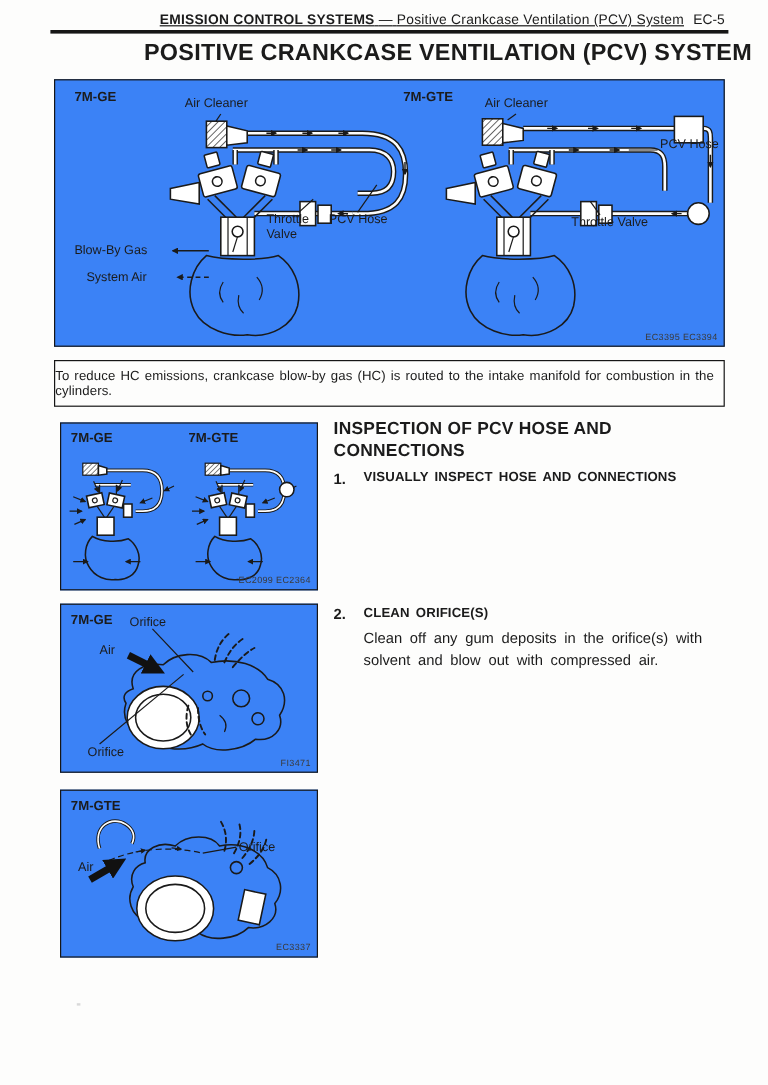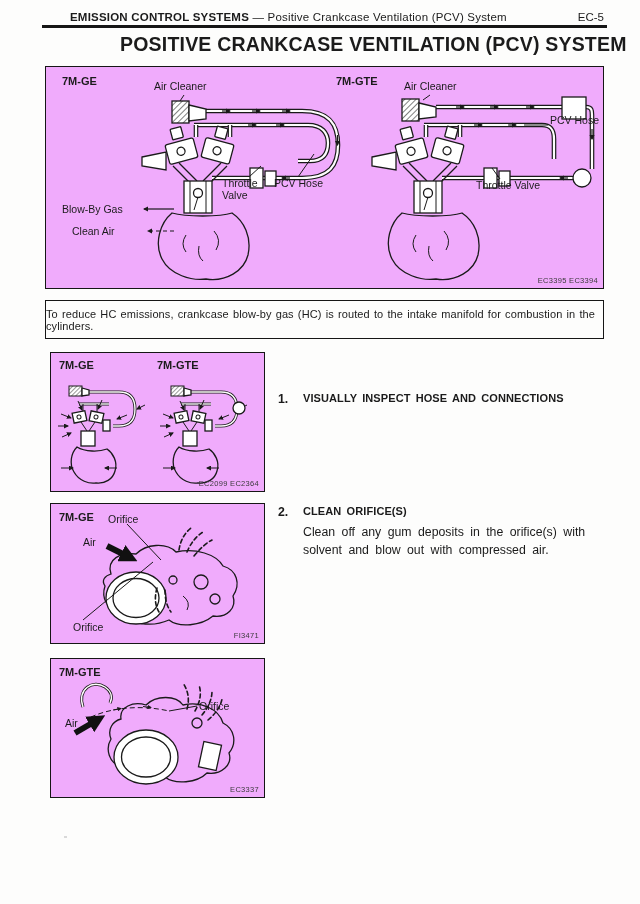--- a/index.html
+++ b/index.html
@@ -1,27 +1,27 @@
 <!DOCTYPE html>
 <html><head>
 <meta charset="utf-8">
 <style>
   html,body{margin:0;padding:0;background:#e8e8e8;}
   .page{position:relative;width:640px;height:904px;background:#fdfdfc;
         font-family:"Liberation Sans","DejaVu Sans",sans-serif;color:#1b1b1b;overflow:hidden;}
   .b{font-weight:bold;}
   
-  .hdr-center{position:absolute;left:70px;top:11px;width:500px;text-align:left;
-              font-size:11.5px;letter-spacing:.2px;white-space:nowrap;}
+  .hdr-center{position:absolute;left:70px;top:11px;width:500px;text-align:right;
+              font-size:11.5px;letter-spacing:.2px;white-space:nowrap;text-decoration:underline;}
   .hdr-code{position:absolute;right:36px;top:11px;font-size:11.5px;}
   .hdr-rule{position:absolute;left:42px;top:25px;width:565px;height:2.5px;background:#161616;}
   .title{position:absolute;left:120px;top:33px;width:488px;text-align:right;
          font-size:19.5px;font-weight:bold;letter-spacing:.2px;white-space:nowrap;}
   
-  .figbox{position:absolute;border:1.6px solid #161616;background:#f0abfc;}
+  .figbox{position:absolute;border:1.6px solid #161616;background:#3b82f6;}
   .fb1{left:45px;top:66px;width:557px;height:221px;}
   .notebox{position:absolute;left:45px;top:300px;width:557px;height:37px;border:1.6px solid #161616;
            display:flex;align-items:center;justify-content:center;}
   .notebox p{margin:0;font-size:11px;letter-spacing:.1px;word-spacing:1px;}
   .fb2{left:50px;top:352px;width:213px;height:138px;}
   .fb3{left:50px;top:503px;width:213px;height:139px;}
   .fb4{left:50px;top:658px;width:213px;height:138px;}
   .figbox svg{position:absolute;left:0;top:0;}
   .flabel{position:absolute;font-size:10.5px;white-space:nowrap;line-height:1.15;}
   .fmodel{position:absolute;font-size:11px;font-weight:bold;white-space:nowrap;}
@@ -174,21 +174,21 @@
         <path class="fl" d="M128,164 L102,164" stroke-dasharray="4 3" marker-end="url(#fa1)"></path>
       </g>
     </svg>
 
     <div class="fmodel" style="left:16px;top:8px">7M-GE</div>
     <div class="flabel" style="left:108px;top:13px">Air Cleaner</div>
     <div class="flabel twoline" style="left:176px;top:110px">Throttle
 Valve</div>
     <div class="flabel" style="left:228px;top:110px">PCV Hose</div>
     <div class="flabel" style="left:16px;top:136px">Blow-By Gas</div>
-    <div class="flabel" style="left:26px;top:158px">Clean Air</div>
+    <div class="flabel" style="left:26px;top:158px">System Air</div>
     <div class="fmodel" style="left:290px;top:8px">7M-GTE</div>
     <div class="flabel" style="left:358px;top:13px">Air Cleaner</div>
     <div class="flabel" style="left:504px;top:47px">PCV Hose</div>
     <div class="flabel" style="left:430px;top:112px">Throttle Valve</div>
     <div class="fcode">EC3395 EC3394</div>
   </div>
 
   <div class="notebox">
     <p>To reduce HC emissions, crankcase blow-by gas (HC) is routed to the intake manifold for combustion in the cylinders.</p>
   </div>
@@ -238,20 +238,21 @@
       </defs>
       <use href="#mini" x="2" y="14"></use>
       <use href="#mini" x="104" y="14"></use>
       <circle class="lnw" cx="188" cy="55" r="6"></circle>
     </svg>
     <div class="fmodel" style="left:8px;top:6px">7M-GE</div>
     <div class="fmodel" style="left:106px;top:6px">7M-GTE</div>
     <div class="fcode">EC2099 EC2364</div>
   </div>
 
+  <div class="sec-head">INSPECTION OF PCV HOSE AND CONNECTIONS</div>
   <div class="step-num" style="left:278px;top:392px">1.</div>
   <div class="step-title" style="left:303px;top:392px">VISUALLY INSPECT HOSE AND CONNECTIONS</div>
 
   <div class="step-num" style="left:278px;top:505px">2.</div>
   <div class="step-title" style="left:303px;top:505px">CLEAN ORIFICE(S)</div>
   <div class="step-body" style="left:303px;top:523px;width:312px">Clean off any gum deposits in the orifice(s) with solvent and blow out with compressed air.</div>
 
   <div class="figbox fb3">
     <svg width="210" height="136" viewBox="0 0 210 136">
       <defs>

